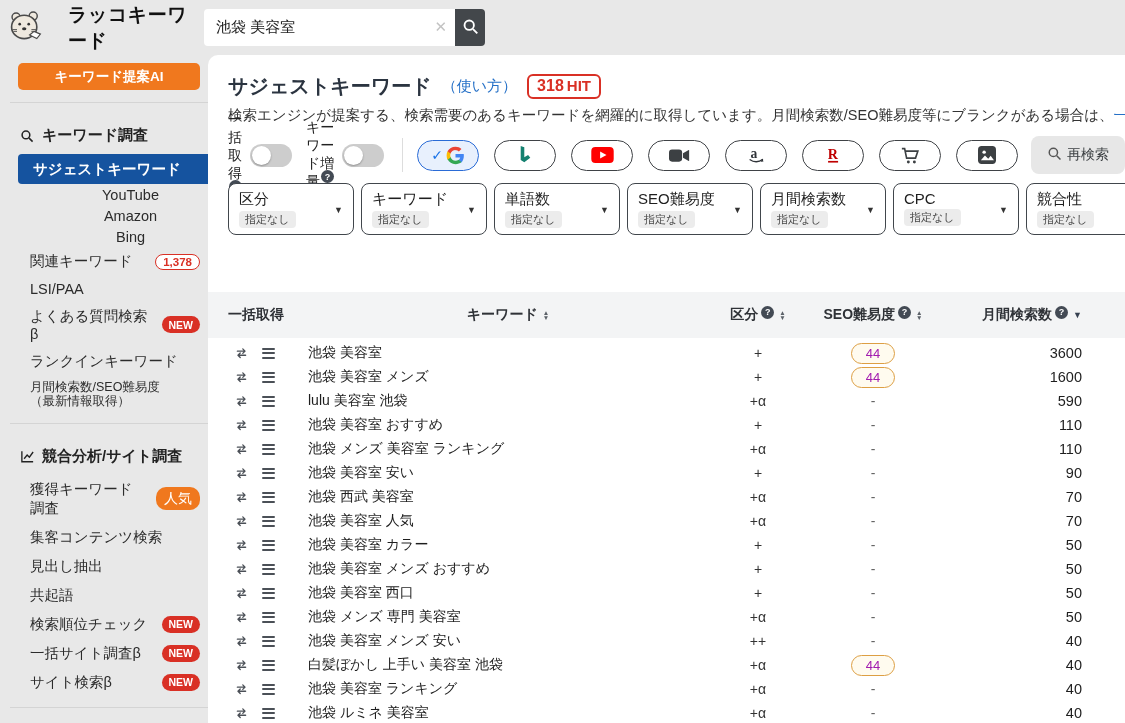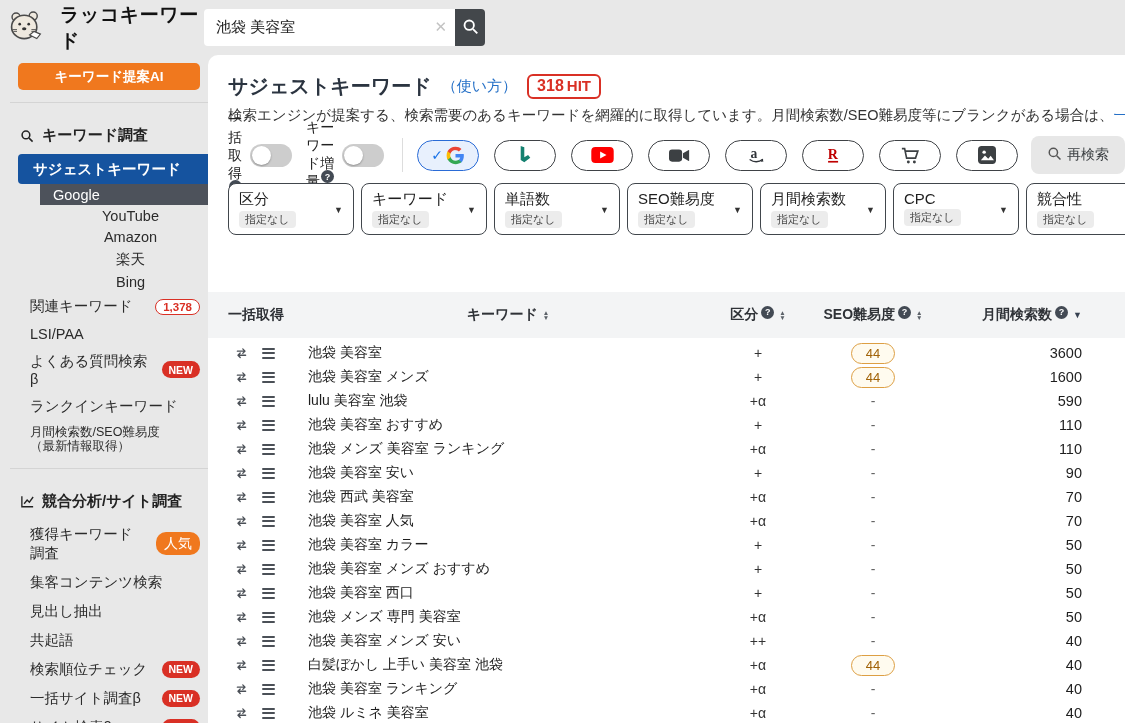--- a/index.html
+++ b/index.html
@@ -3,21 +3,21 @@
 <meta charset="utf-8">
 <style>
   * { margin:0; padding:0; box-sizing:border-box; }
   html,body { width:1125px; height:723px; overflow:hidden; }
   body {
     font-family:"Liberation Sans","DejaVu Sans",sans-serif;
     background:#e8e8e8; color:#222; position:relative; font-size:14px;
   }
   
   .topbar { height:55px; display:flex; align-items:center; }
-  .logo { display:flex; align-items:center; gap:16px; margin-left:8px; width:196px; }
+  .logo { display:flex; align-items:center; gap:24px; margin-left:8px; width:196px; }
   .logo-text { font-size:19px; font-weight:bold; color:#111; letter-spacing:.5px; }
   .searchwrap { display:flex; height:37px; width:281px; }
   .searchwrap input {
     flex:1; border:none; outline:none; background:#fff; border-radius:4px 0 0 4px;
     font-size:15px; padding:0 30px 0 12px; color:#222; font-family:inherit;
   }
   .clear-x { position:relative; width:0; }
   .clear-x span { position:absolute; right:8px; top:9px; color:#c3c3c3; font-size:15px; cursor:pointer; }
   .search-btn { width:30px; background:#43474b; border:none; border-radius:0 4px 4px 0;
     display:flex; align-items:center; justify-content:center; cursor:pointer; }
@@ -92,21 +92,21 @@
   .sort-desc { font-size:9px; color:#374151; margin-left:3px; cursor:pointer; }
   .rows { margin-top:3px; }
   .trow { height:24px; font-size:14px; }
   .icons-cell { display:flex; align-items:center; gap:13px; padding-left:6px; }
   .icon-btn { display:inline-flex; cursor:pointer; }
   .ham { display:inline-flex; flex-direction:column; gap:2.5px; cursor:pointer; }
   .ham i { width:13px; height:2px; background:#4b5057; border-radius:1px; }
   .kw { color:#1e1e1e; }
   .cat { text-align:center; color:#333; }
   .seo { text-align:center; color:#666; }
-  .seo-badge { display:inline-block; border:1.5px solid #dd9f43; background:#fffbef; color:#a16207;
+  .seo-badge { display:inline-block; border:1.5px solid #dd9f43; background:#fffbef; color:#a21caf;
     border-radius:11px; padding:0 14px; font-size:13px; line-height:19px; }
   .vol { text-align:right; color:#1e1e1e; font-size:14.5px; }
 </style>
 </head>
 <body>
 
 <div class="topbar">
   <div class="logo">
     <span>
       <svg width="36" height="36" viewBox="0 0 40 40">
@@ -147,31 +147,25 @@
           <svg width="14" height="14" viewBox="0 0 20 20" fill="none" stroke="#222" stroke-width="2.2">
             <circle cx="8.5" cy="8.5" r="5.5"></circle>
             <path d="M13 13l5 5"></path>
           </svg>
         </span>
         <span>キーワード調査</span>
       </div>
       <div class="m-item sel">
         <span class="m-label">サジェストキーワード</span>
       </div>
-      <div class="m-item active-sub">
-        <span class="m-label">Google</span>
-      </div>
       <div class="m-item sub">
         <span class="m-label">YouTube</span>
       </div>
       <div class="m-item sub">
         <span class="m-label">Amazon</span>
-      </div>
-      <div class="m-item sub">
-        <span class="m-label">楽天</span>
       </div>
       <div class="m-item sub">
         <span class="m-label">Bing</span>
       </div>
       <div class="m-item">
         <span class="m-label">関連キーワード</span>
         <span class="badge b-count">1,378</span>
       </div>
       <div class="m-item">
         <span class="m-label">LSI/PAA</span>

